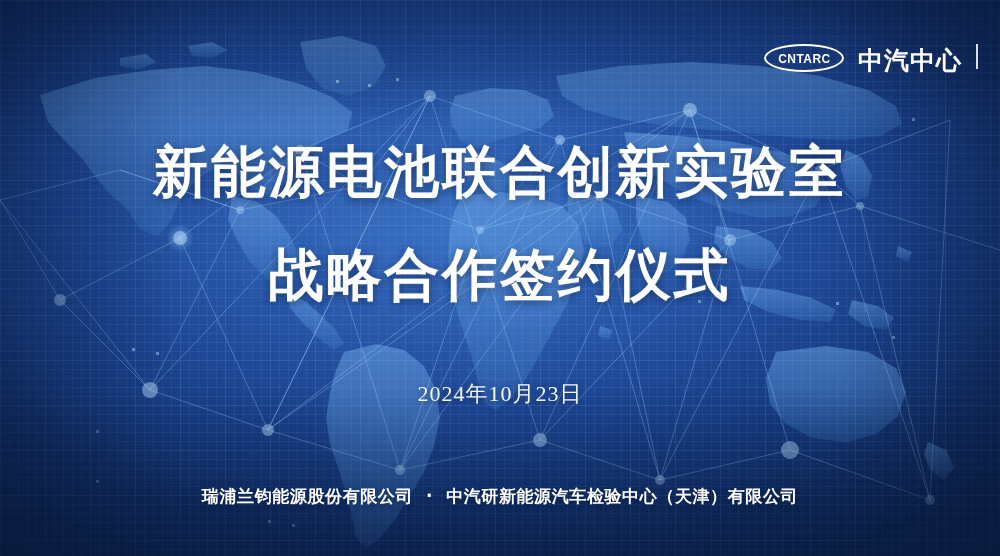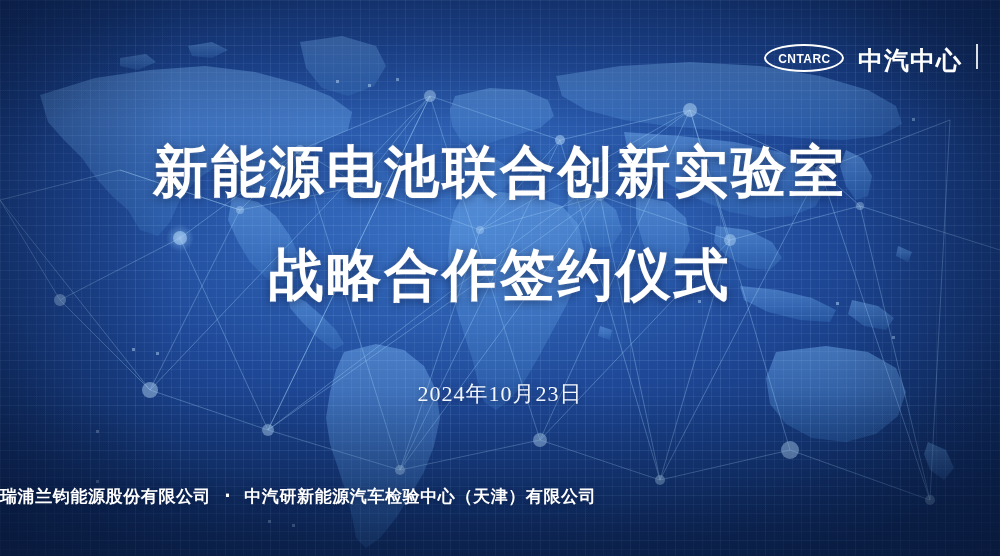--- a/index.html
+++ b/index.html
@@ -104,21 +104,21 @@
   }
   .event-date{
     position:absolute; left:0; right:0; top:379px;
     font-size:22px; color:#f2f7ff; font-weight:400; letter-spacing:1px;
     font-family:Liberation Serif, serif;
     text-shadow:0 1px 6px rgba(5,20,55,0.5);
   }
 
   .footer-line{
     position:absolute; left:0; right:0; top:485px;
-    z-index:7; text-align:left;
+    z-index:7; text-align:center;
     font-size:17px; font-weight:700; color:#ffffff; letter-spacing:0.6px;
     font-family:"DejaVu Sans","Liberation Sans",sans-serif;
     text-shadow:0 1px 6px rgba(5,20,55,0.55);
     white-space:nowrap;
   }
   .footer-sep{ display:inline-block; padding:0 13px; font-weight:700; }
 </style>
 </head>
 <body>
 

